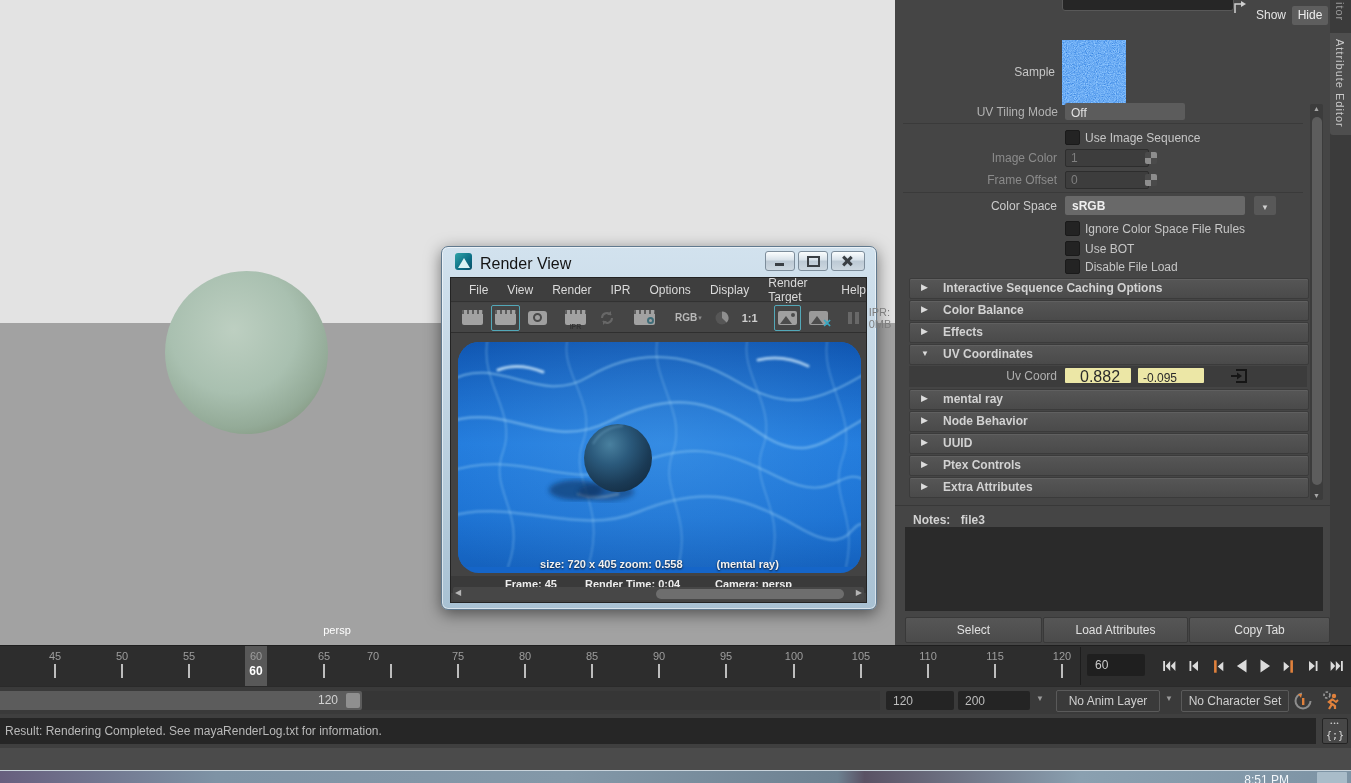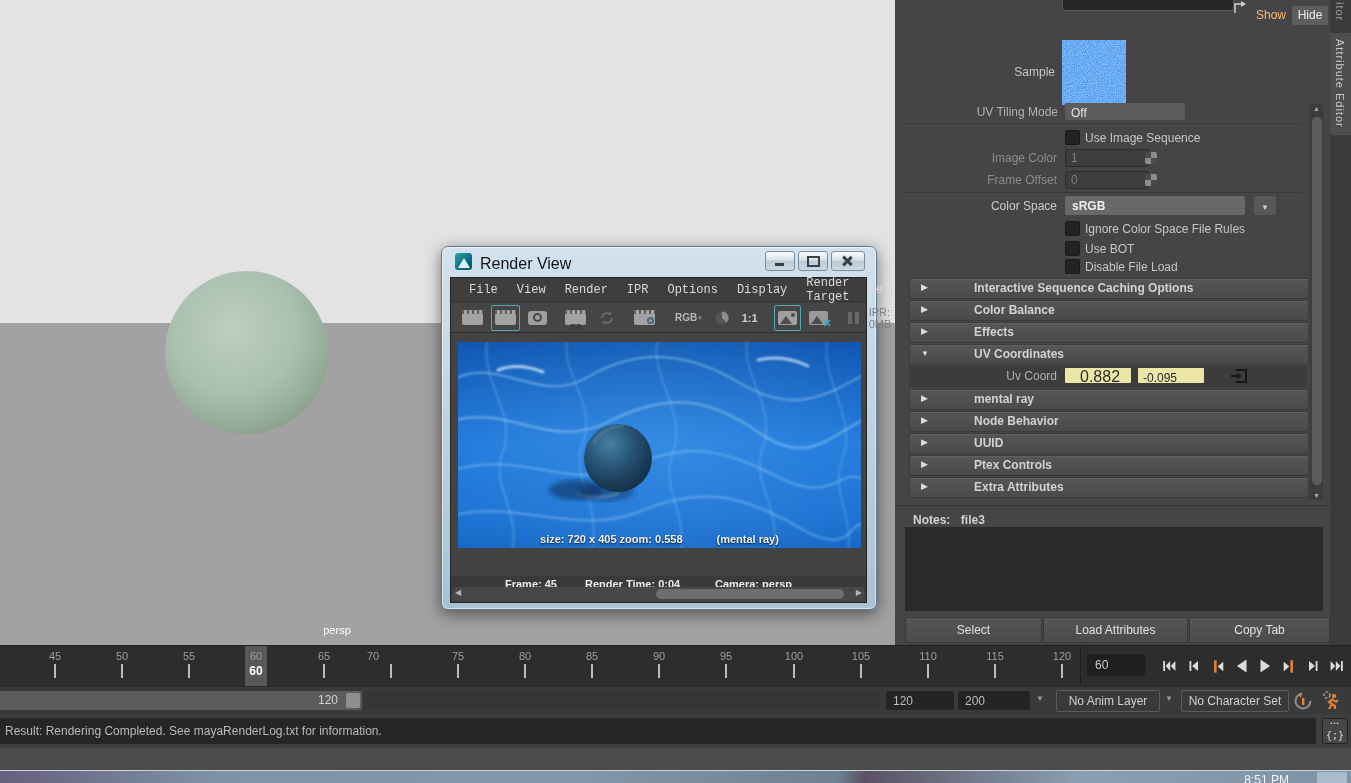--- a/index.html
+++ b/index.html
@@ -10,21 +10,21 @@
   .dimlbl{color:#8b8b8b;font-size:12px;}
   .r{text-align:right;}
   .chk{width:13px;height:13px;background:#232323;border:1px solid #1a1a1a;border-radius:2px;}
   .field{background:#3d3d3d;border:1px solid #2d2d2d;color:#7f7f7f;font-size:12px;
          padding:0 5px;line-height:16px;height:16px;border-radius:2px;}
   .checker{width:12px;height:12px;border-radius:2px;
            background:conic-gradient(#8d8d8d 0 25%,#4a4a4a 0 50%,#8d8d8d 0 75%,#4a4a4a 0);}
   .sect{left:14px;width:398px;height:19px;border-radius:2px;border:1px solid #3b3b3b;
         background:linear-gradient(#565656,#4a4a4a);box-shadow:inset 0 1px 0 #606060;}
   .sect .arr{position:absolute;left:11px;top:3px;font-size:9px;color:#dcdcdc;}
-  .sect .stx{position:absolute;left:33px;top:2px;color:#d2d2d2;font-size:12px;font-weight:bold;margin-left:31px;}
+  .sect .stx{position:absolute;left:33px;top:2px;color:#d2d2d2;font-size:12px;font-weight:bold;}
   .btn3{top:617px;height:24px;border:1px solid #393939;border-radius:2px;color:#e0e0e0;
         font-size:12px;text-align:center;line-height:24px;background:linear-gradient(#565656,#4b4b4b);}
   .vtab{writing-mode:vertical-rl;color:#b9b9b9;font-size:11px;letter-spacing:1px;}
   .ticklab{position:absolute;top:4px;width:40px;text-align:center;color:#9d9d9d;font-size:11px;}
   .tickline{position:absolute;top:18px;width:2px;height:14px;background:#bdbdbd;}
   .pbtn{width:22px;height:24px;display:flex;align-items:center;justify-content:center;}
   .menu-item{color:#dadada;font-size:12px;}
   .tb-slate{width:21px;height:15px;background:#a2a2a2;border-radius:2px;position:relative;}
   .tb-slate::before{content:"";position:absolute;left:0;top:0;width:100%;height:4px;border-radius:2px 2px 0 0;
       background:repeating-linear-gradient(90deg,#5d5d5d 0 2px,#a2a2a2 2px 5px);}
@@ -68,21 +68,21 @@
         <div class="wbtn" style="width:32px;">
           <div class="abs" style="left:14px;top:3px;width:2.5px;height:12px;background:#3a3f44;transform:rotate(45deg);"></div>
           <div class="abs" style="left:14px;top:3px;width:2.5px;height:12px;background:#3a3f44;transform:rotate(-45deg);"></div>
         </div>
       </div>
     </div>
 
     <div class="abs" style="left:8px;top:30px;width:415px;height:324px;background:#434343;border:1px solid #232323;">
 
       <div class="abs" style="left:0;top:0;width:100%;height:24px;background:#3e3e3e;border-bottom:1px solid #323232;
-                  display:flex;align-items:center;gap:19px;padding-left:18px;box-sizing:border-box;font-family:Liberation Mono, monospace;">
+                  display:flex;align-items:center;gap:19px;padding-left:18px;box-sizing:border-box;">
         <span class="menu-item">File</span>
         <span class="menu-item">View</span>
         <span class="menu-item">Render</span>
         <span class="menu-item">IPR</span>
         <span class="menu-item">Options</span>
         <span class="menu-item">Display</span>
         <span class="menu-item">Render Target</span>
         <span class="menu-item">Help</span>
       </div>
 
@@ -143,21 +143,21 @@
         <div class="tbbox" style="margin-left:8px;">
           <div style="display:flex;gap:3px;">
               <div style="width:4px;height:12px;background:#686868;"></div>
               <div style="width:4px;height:12px;background:#686868;"></div>
             </div>
         </div>
         <div style="color:#7d7d7d;font-size:11px;margin-left:2px;">IPR: 0MB</div>
         <div style="width:11px;height:11px;background:#6e3636;margin-left:6px;border-radius:1px;"></div>
       </div>
 
-      <div class="abs" style="left:7px;top:64px;width:403px;height:206px;overflow:hidden;background:#1565c8;">
+      <div class="abs" style="left:7px;top:64px;width:403px;height:231px;overflow:hidden;background:#1565c8;border-radius:21px;">
         <svg width="403" height="225" viewBox="0 0 403 225">
           <defs>
             <linearGradient id="wbg" x1="0" y1="0" x2="0" y2="1">
               <stop offset="0" stop-color="#0e54b0"></stop>
                 <stop offset="0.45" stop-color="#1e78dc"></stop>
               <stop offset="0.78" stop-color="#1a70d2"></stop>
                 <stop offset="1" stop-color="#1562be"></stop>
             </linearGradient>
             <radialGradient id="wc" cx="0.5" cy="0.45" r="0.7">
               <stop offset="0" stop-color="#5fb0f0" stop-opacity="0.35"></stop>
@@ -217,21 +217,21 @@
     </div>
   </div>
 
   <div class="abs" style="left:895px;top:0;width:435px;height:645px;background:#454545;overflow:hidden;">
 
     <div class="abs" style="left:167px;top:-6px;width:170px;height:15px;background:#262626;border:1px solid #585858;border-radius:3px;"></div>
     <svg class="abs" style="left:337px;top:0;" width="18" height="16" viewBox="0 0 18 16">
       <path d="M3 13 V4 h8" fill="none" stroke="#cfcfcf" stroke-width="1.5"></path>
       <path d="M9 1 l5 3 -5 3 z" fill="#cfcfcf"></path>
     </svg>
-    <div class="abs" style="left:357px;top:6px;width:38px;height:19px;text-align:center;line-height:19px;color:#fdba74;font-size:12px;">Show</div>
+    <div class="abs" style="left:357px;top:6px;width:38px;height:19px;text-align:center;line-height:19px;color:#e5e5e5;font-size:12px;">Show</div>
     <div class="abs" style="left:397px;top:6px;width:36px;height:19px;text-align:center;line-height:19px;color:#ececec;font-size:12px;
                 background:#5e5e5e;border-radius:2px;">Hide</div>
 
     <div class="abs lbl r" style="left:40px;top:65px;width:120px;">Sample</div>
     <div class="abs" style="left:167px;top:40px;width:64px;height:65px;">
       <svg width="64" height="65" viewBox="0 0 64 65">
         <defs>
           <filter id="speck" x="0" y="0" width="100%" height="100%">
             <feTurbulence type="fractalNoise" baseFrequency="0.9" numOctaves="2" seed="7" result="t"></feTurbulence>
             <feColorMatrix in="t" type="matrix" values="0 0 0 0 0  0 0 0 0 0  0 0 0 0 0  0.7 0.7 0.7 0 -0.35" result="a"></feColorMatrix>

